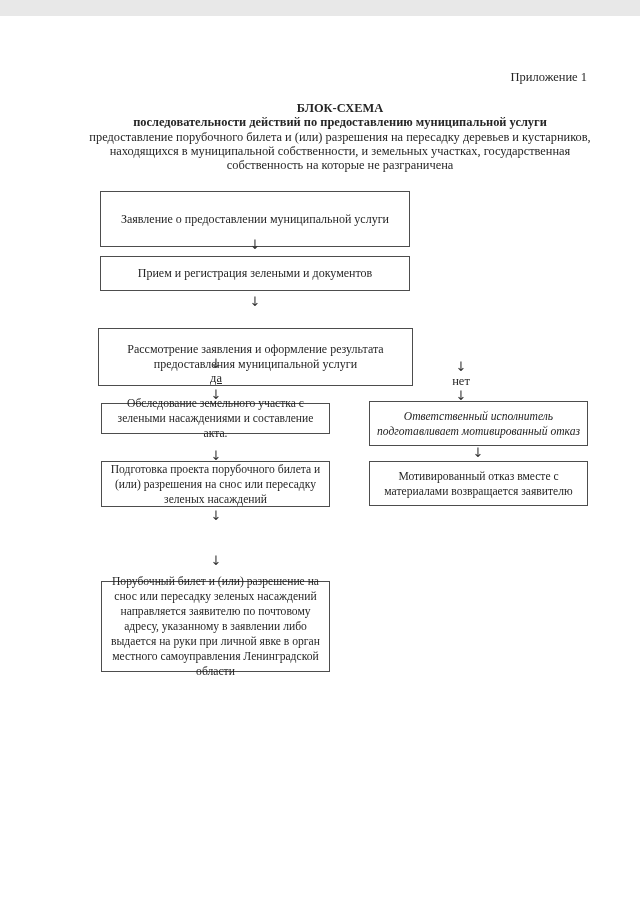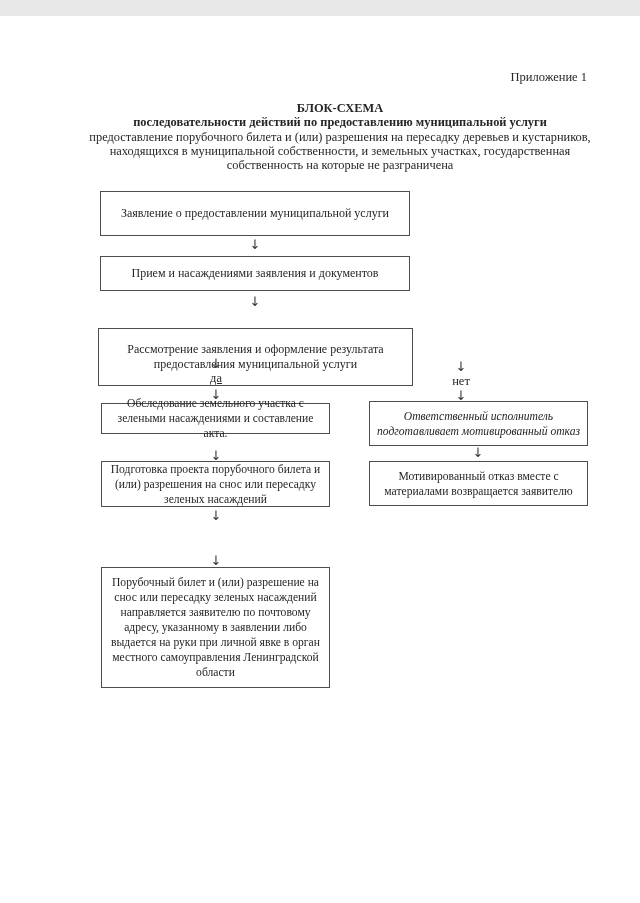--- a/index.html
+++ b/index.html
@@ -55,28 +55,28 @@
     font-family: "DejaVu Sans", sans-serif;
   }
   .branch-label {
     position: absolute;
     transform: translateX(-50%);
     font-size: 12.5px;
     line-height: 14px;
     color: #262626;
   }
   
-  .b1 { left: 100px; top: 175px; width: 310px; height: 45px; }
+  .b1 { left: 100px; top: 175px; width: 310px; height: 56px; }
   .b2 { left: 100px; top: 240px; width: 310px; height: 35px; }
   .b3 { left: 98px;  top: 312px; width: 315px; height: 58px; }
   
   .b4 { left: 101px; top: 387px; width: 229px; height: 31px; }
   .b5 { left: 101px; top: 445px; width: 229px; height: 46px; }
   .b6 { left: 101px; top: 507px; width: 229px; height: 31px; }
-  .b7 { left: 101px; top: 551px; width: 229px; height: 121px; }
+  .b7 { left: 101px; top: 565px; width: 229px; height: 91px; }
   
   .r1 { left: 369px; top: 385px; width: 219px; height: 45px; font-style: italic; }
   .r2 { left: 369px; top: 445px; width: 219px; height: 45px; }
 </style>
 </head>
 <body>
 
 <div class="page">
 
   <div class="annotation">Приложение 1</div>
@@ -84,21 +84,21 @@
   <div class="title-block">
     <div class="bold">БЛОК-СХЕМА</div>
     <div class="bold">последовательности действий по предоставлению муниципальной услуги</div>
     <div>предоставление порубочного билета и (или) разрешения на пересадку деревьев и кустарников,</div>
     <div>находящихся в муниципальной собственности, и земельных участках, государственная</div>
     <div>собственность на которые не разграничена</div>
   </div>
 
   <div class="fbox b1">Заявление о предоставлении муниципальной услуги</div>
   <div class="arrow" style="left:255px; top:222px;">↓</div>
-  <div class="fbox b2">Прием и насаждениями заявления и документов</div>
+  <div class="fbox b2">Прием и регистрация зелеными и документов</div>
   <div class="arrow" style="left:255px; top:279px;">↓</div>
   <div class="fbox b3">Рассмотрение заявления и оформление результата предоставления муниципальной услуги</div>
 
   <div class="arrow" style="left:216px; top:341px;">↓</div>
   <div class="branch-label" style="left:216px; top:355px;text-decoration:underline;">да</div>
   <div class="arrow" style="left:216px; top:372px;">↓</div>
 
   <div class="arrow" style="left:461px; top:344px;">↓</div>
   <div class="branch-label" style="left:461px; top:358px;">нет</div>
   <div class="arrow" style="left:461px; top:373px;">↓</div>

